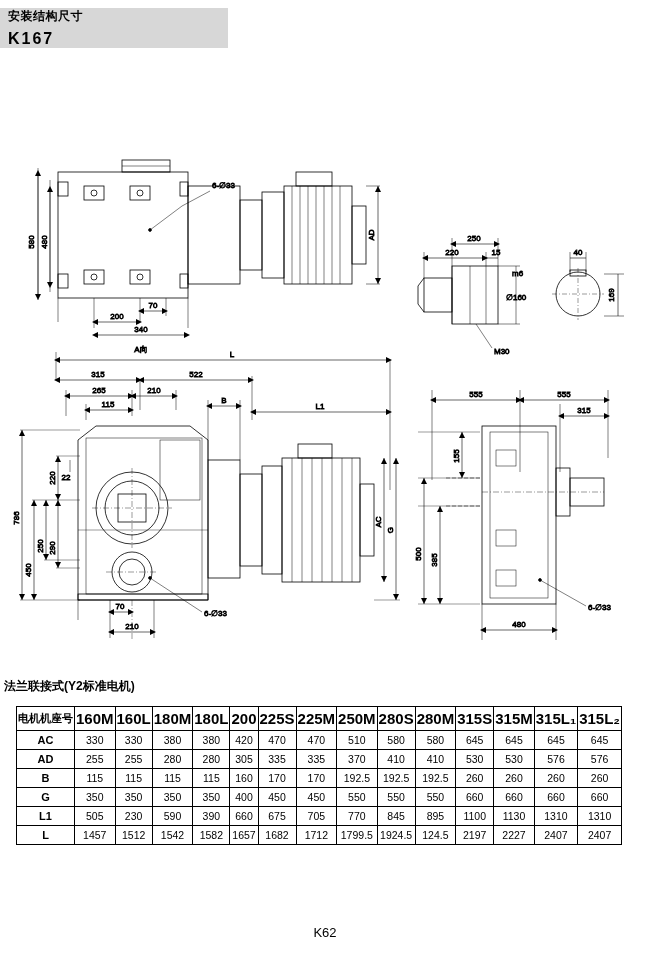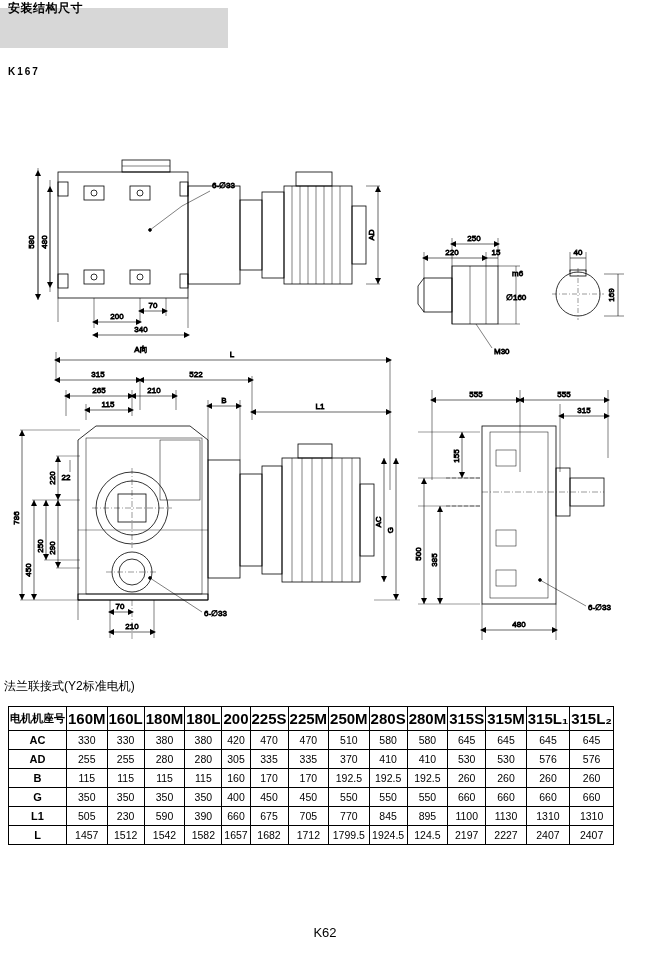--- a/index.html
+++ b/index.html
@@ -21,56 +21,55 @@
     position: absolute;
     left: 0;
     top: 8px;
     width: 228px;
     height: 40px;
     background: #d7d7d7;
   }
   .header-title {
     position: absolute;
     left: 8px;
-    top: 0;
+    top: 8px;
     font-size: 12px;
     font-weight: bold;
     letter-spacing: 0.5px;
   }
   .header-sub {
     position: absolute;
     left: 8px;
     top: 30px;
-    font-size: 10px;
+    font-size: 16px;
     font-weight: bold;
     letter-spacing: 2px;
-    margin-top: 36px;
   }
 
   
   .drawing {
     position: absolute;
     left: 0;
     top: 60px;
     width: 650px;
     height: 580px;
   }
   .drawing svg { display: block; }
 
   
   .table-title {
     position: absolute;
     left: 4px;
     top: 678px;
     font-size: 12px;
-    font-weight: normal;
+    font-weight: bold;
   }
   table.dims {
     position: absolute;
-    left: 8px;
+    left: 16px;
     top: 706px;
     border-collapse: collapse;
     font-size: 10.5px;
     width: 592px;
     padding-left: 32px;
   }
   table.dims th, table.dims td {
     border: 1px solid #000;
     text-align: center;
     padding: 3px 1px;

